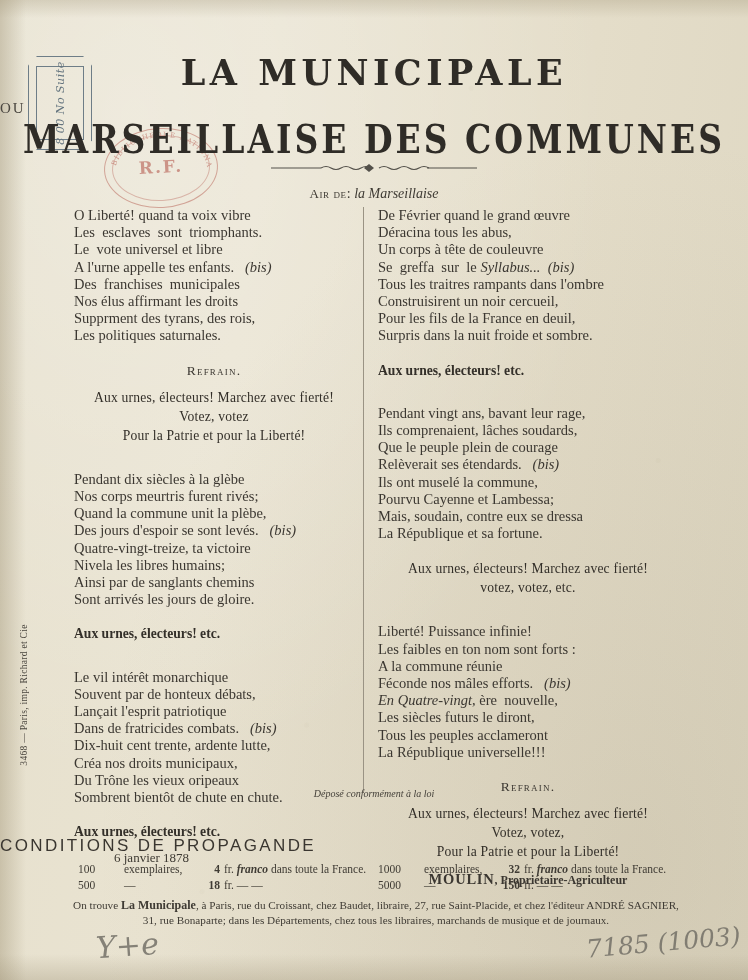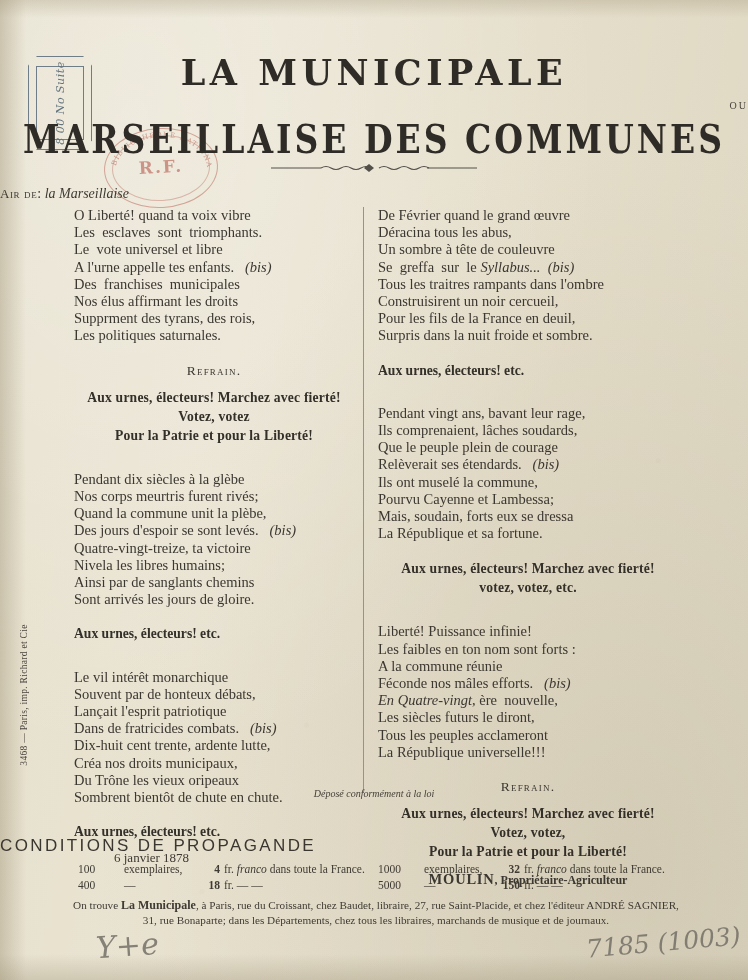--- a/index.html
+++ b/index.html
@@ -32,33 +32,33 @@
   .edge-b{position:absolute;left:0;bottom:0;width:748px;height:26px;
     background:linear-gradient(0deg,rgba(150,138,110,.30),rgba(160,148,118,0));pointer-events:none;}
 
   
   .title1{
     position:absolute;left:0;top:52px;width:748px;text-align:center;
     font-family:"DejaVu Serif", serif;font-weight:bold;
     font-size:35px;letter-spacing:4.5px;color:#2f2c27;
   }
   .ou{
-    position:absolute;left:0;top:100px;width:748px;text-align:right;
-    font-size:10px;letter-spacing:2px;color:#4a4640;
+    position:absolute;left:0;top:100px;width:748px;text-align:left;
+    font-size:15px;letter-spacing:2px;color:#4a4640;
   }
   .title2{
     position:absolute;left:0;top:116px;width:748px;text-align:center;
     font-family:"DejaVu Serif", serif;font-weight:bold;
     font-size:33px;letter-spacing:3px;color:#2f2c27;
     transform:scaleY(1.18);transform-origin:center top;
   }
   .divider{position:absolute;left:0;top:163px;width:748px;text-align:center;}
   .divider svg{display:block;margin:0 auto;}
   .airde{
-    position:absolute;left:0;top:186px;width:748px;text-align:left;
+    position:absolute;left:0;top:186px;width:748px;text-align:center;
     font-size:14px;color:#3e3a33;
   }
   .airde .smcap{font-variant:small-caps;letter-spacing:.6px;font-size:13px;}
   .airde .tune{font-style:italic;}
 
   
   .stamp-oct{
     position:absolute;left:28px;top:56px;width:62px;height:92px;
     border:1.4px solid #4b5f70;
     clip-path:polygon(14% 0,86% 0,100% 10%,100% 90%,86% 100%,14% 100%,0 90%,0 10%);
@@ -106,21 +106,21 @@
   .ital{font-style:italic;}
 
   .gap{height:17px;}
   .gap-s{height:9px;}
 
   .refrain-hd{
     text-align:center;font-variant:small-caps;letter-spacing:1.2px;
     font-size:13.5px;color:#3b3731;
   }
   .refrain{
-    text-align:center;font-weight:bold;font-size:13.6px;line-height:19px;
+    text-align:center;font-weight:normal;font-size:13.6px;line-height:19px;
     letter-spacing:.2px;color:#332f29;
   }
   .refrain-short{font-weight:bold;font-size:13.6px;color:#332f29;}
   .refrain-center{text-align:center;}
 
   .date{margin-left:40px;font-size:13px;color:#3e3a33;}
   .signature{text-align:center;font-size:13px;color:#3b3731;margin-top:10px;}
   .signature b{font-size:14.5px;letter-spacing:.8px;}
   .sig-role{font-size:12px;font-weight:bold;}
 
@@ -135,21 +135,21 @@
     font-family:"Liberation Sans", sans-serif;font-size:17px;
     letter-spacing:2.4px;color:#3a3630;
   }
   .prices{position:absolute;left:78px;top:862px;width:600px;font-size:11.5px;color:#3f3b34;}
   .price-row{display:flex;width:600px;line-height:15.5px;}
   .price-half{display:flex;width:300px;align-items:baseline;}
   .p-qty{width:46px;}
   .p-word{width:68px;}
   .p-amt{font-weight:bold;width:28px;text-align:right;padding-right:4px;}
   .p-rest{flex:1;}
-  .p-rest .fr{font-style:italic;}
+  .p-rest .fr{font-style:italic;font-weight:bold;}
 
   .outro{
     position:absolute;left:66px;top:898px;width:620px;
     font-size:11.2px;line-height:15px;color:#3f3b34;text-align:center;
   }
   .outro b{font-size:12px;}
 
   
   .printer{
     position:absolute;left:-86px;top:690px;width:220px;
@@ -273,42 +273,42 @@
       <div class="refrain-short">Aux urnes, électeurs! etc.</div>
       <div class="gap-s"></div>
       <div class="date">6 janvier 1878</div>
     </div>
 
     <div class="col col-r">
 
       <div class="verse">
         <div class="ln">De Février quand le grand œuvre</div>
         <div class="ln">Déracina tous les abus,</div>
-        <div class="ln">Un sombre à tête de couleuvre</div>
+        <div class="ln">Un corps à tête de couleuvre</div>
         <div class="ln"><span>Se  greffa  sur  le </span><span class="ital">Syllabus...</span>&nbsp;&nbsp;<span class="bis">(bis)</span></div>
         <div class="ln">Tous les traitres rampants dans l'ombre</div>
         <div class="ln">Construisirent un noir cercueil,</div>
         <div class="ln">Pour les fils de la France en deuil,</div>
         <div class="ln">Surpris dans la nuit froide et sombre.</div>
       </div>
 
       <div class="gap"></div>
       <div class="refrain-short">Aux urnes, électeurs! etc.</div>
 
       <div class="gap"></div>
       <div class="gap-s"></div>
 
       <div class="verse">
         <div class="ln">Pendant vingt ans, bavant leur rage,</div>
         <div class="ln">Ils comprenaient, lâches soudards,</div>
         <div class="ln">Que le peuple plein de courage</div>
         <div class="ln"><span>Relèverait ses étendards.</span>&nbsp;&nbsp;&nbsp;<span class="bis">(bis)</span></div>
         <div class="ln">Ils ont muselé la commune,</div>
         <div class="ln">Pourvu Cayenne et Lambessa;</div>
-        <div class="ln">Mais, soudain, forts eux se dressa</div>
+        <div class="ln">Mais, soudain, contre eux se dressa</div>
         <div class="ln">La République et sa fortune.</div>
       </div>
 
       <div class="gap"></div>
       <div class="refrain refrain-center">
         <div>Aux urnes, électeurs! Marchez avec fierté!</div>
         <div>votez, votez, etc.</div>
       </div>
 
       <div class="gap"></div>
@@ -354,21 +354,21 @@
       </div>
       <div class="price-half">
         <span class="p-qty">1000</span>
         <span class="p-word">exemplaires,</span>
         <span class="p-amt">32</span>
         <span class="p-rest"><span> fr. </span><span class="fr">franco</span><span> dans toute la France.</span></span>
       </div>
     </div>
     <div class="price-row">
       <div class="price-half">
-        <span class="p-qty">400</span>
+        <span class="p-qty">500</span>
         <span class="p-word">—</span>
         <span class="p-amt">18</span>
         <span class="p-rest"><span> fr.</span><span>  —      —</span></span>
       </div>
       <div class="price-half">
         <span class="p-qty">5000</span>
         <span class="p-word">—</span>
         <span class="p-amt">150</span>
         <span class="p-rest"><span> fr.</span><span>  —      —</span></span>
       </div>

